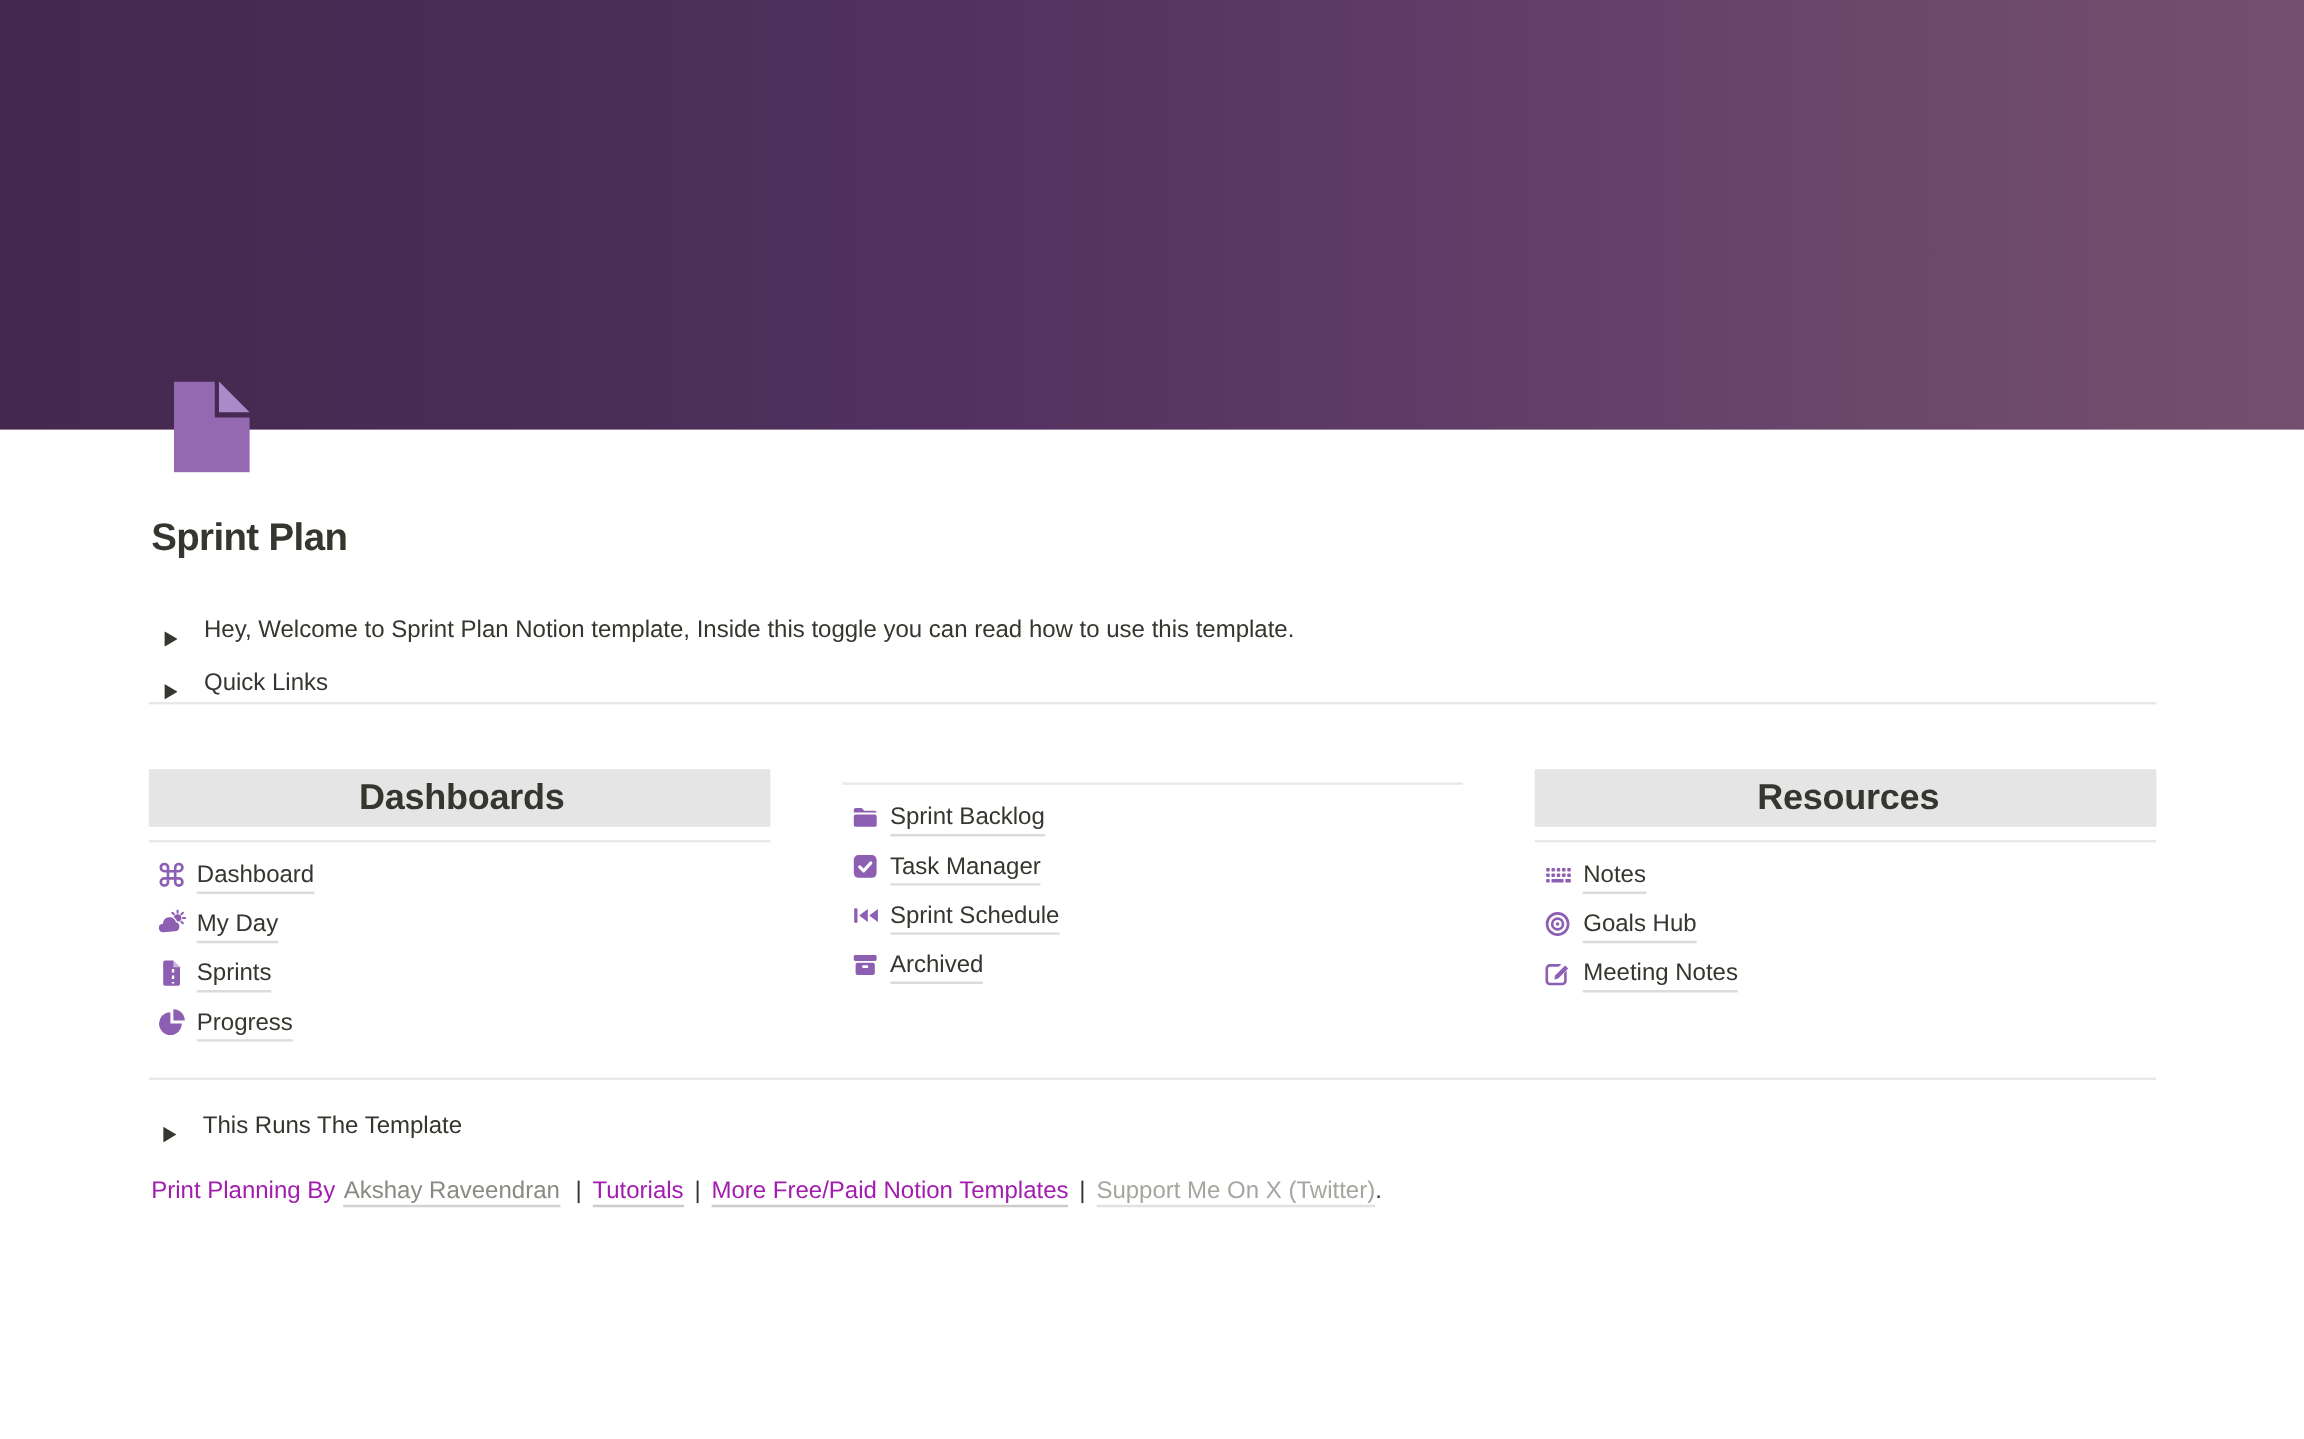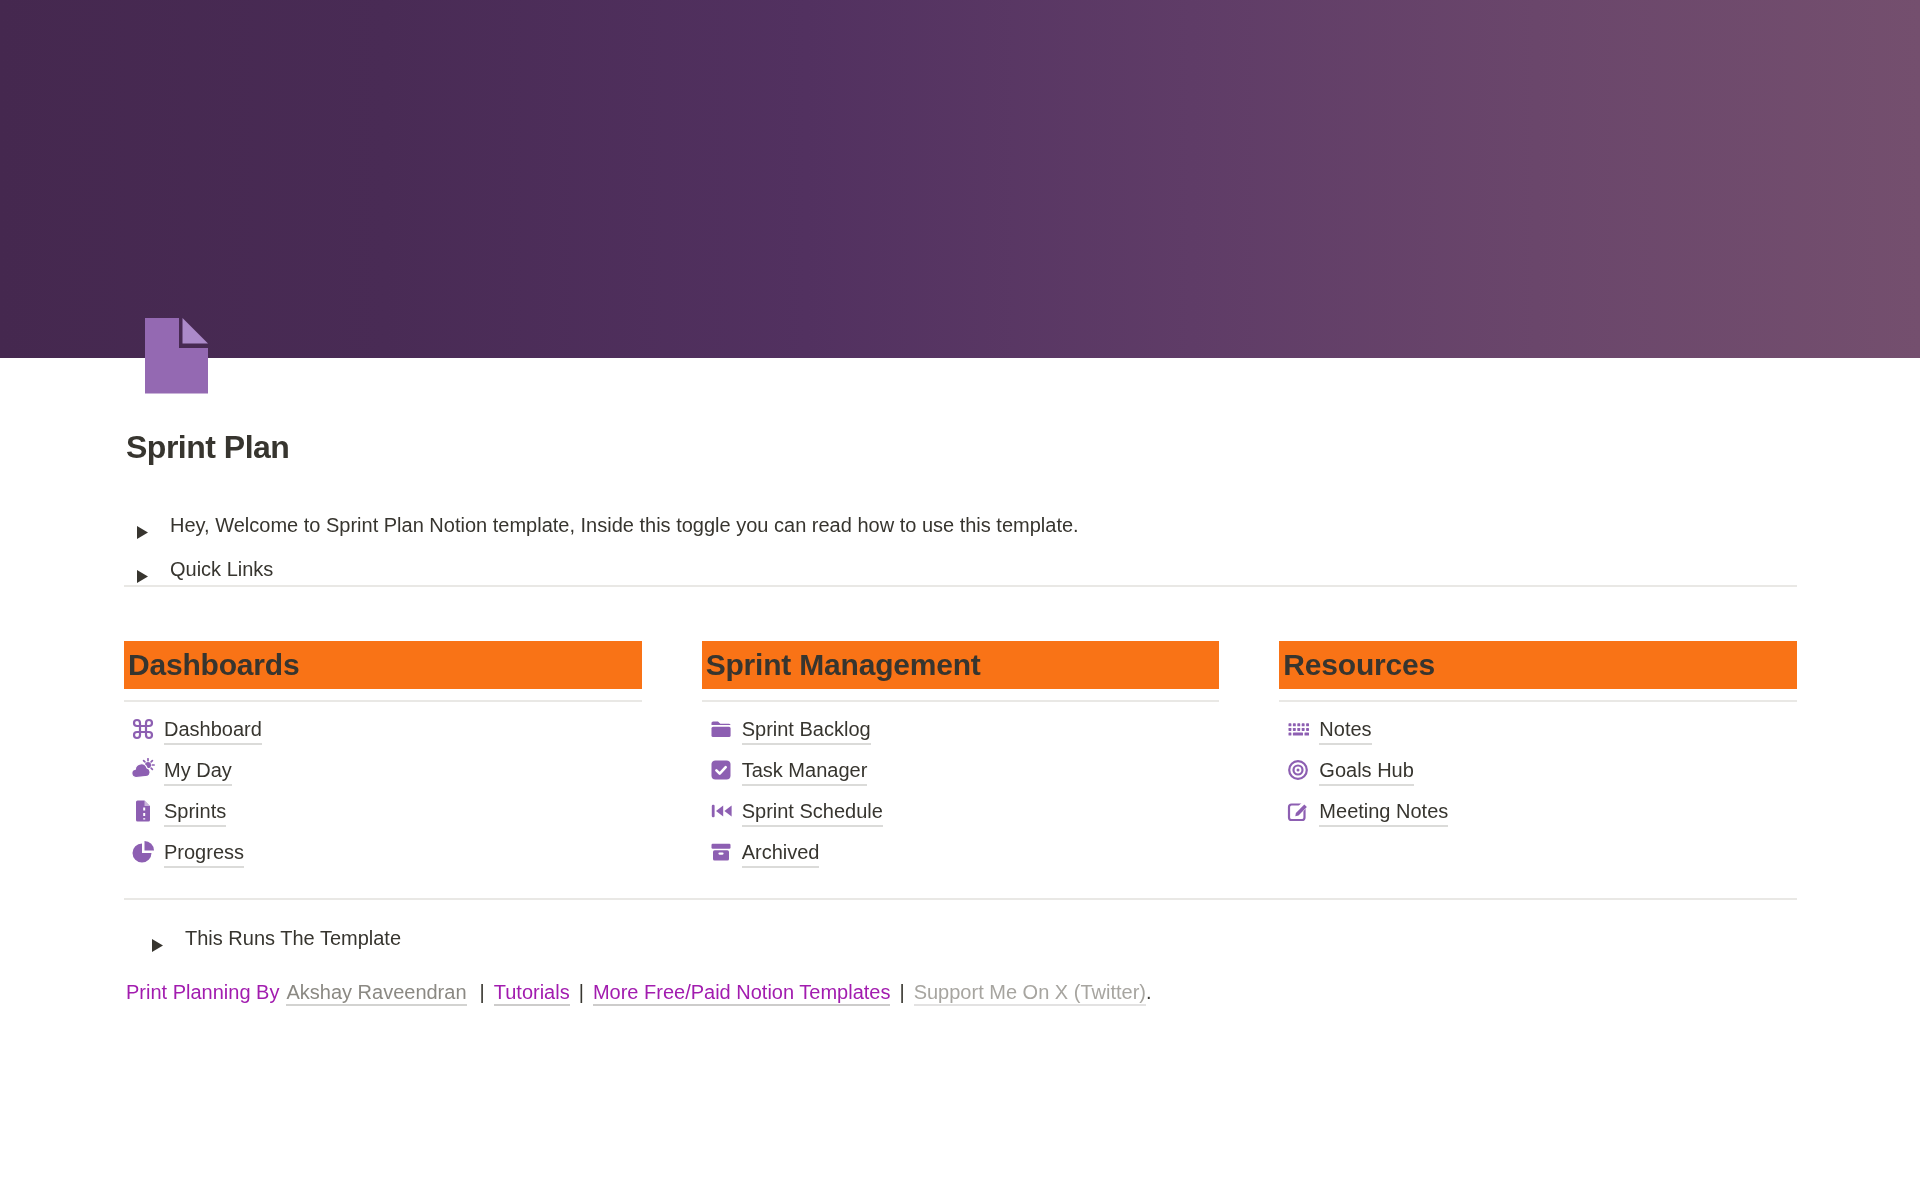--- a/index.html
+++ b/index.html
@@ -18,28 +18,28 @@
     position:absolute; left:2px; top:417px; margin:0;
     font-size:32px; line-height:60px; font-weight:700; letter-spacing:-0.5px; color:#37352f;
   }
   .toggle-row {
     position:absolute; left:13px; display:flex; align-items:flex-end; height:42px; cursor:pointer;
   }
   .toggle-row .tri { width:11px; height:13px; flex:none; margin-right:22px; }
   .toggle-row .toggle-label { font-size:20px; line-height:28px; color:#37352f; }
   .toggle-welcome { top:497px; }
   .toggle-quick   { top:541px; }
-  .toggle-runs    { top:910px; left:28px; }
+  .toggle-runs    { top:910px; left:12px; }
   .divider { position:absolute; left:0; width:1673px; height:2px; background:#e9e8e5; }
   .divider-top    { top:585px; }
   .divider-bottom { top:898px; }
   .columns { position:absolute; left:0; top:641px; width:1673px; display:flex; gap:60px; }
   .column { flex:1 1 0; min-width:0; }
   .col-heading {
-    background:#f97316; height:48px; display:flex; align-items:center; padding-left:4px;
+    background:#e5e5e5; height:48px; display:flex; align-items:center; padding-left:4px;justify-content:center;
   }
   .col-heading h2 { margin:0; font-size:30px; font-weight:700; color:#37352f; letter-spacing:-0.2px; }
   .col-divider { height:2px; background:#e9e8e5; margin-top:11px; }
   .link-list { margin-top:15px; }
   .link-item {
     display:flex; align-items:flex-start; height:41px; padding-left:7px; cursor:pointer;
   }
   .icon { width:24px; height:24px; flex:none; color:#8d5fb2; margin-right:9px; display:block; }
   .link-label {
     font-size:20px; line-height:25px; color:#37352f;
@@ -126,23 +126,20 @@
           <svg class="icon" viewBox="0 0 24 24">
             <path d="M11 3.5 A9.5 9.5 0 1 0 20.5 13 L11 13 Z" fill="currentColor"></path>
             <path d="M13.5 1 A9.5 9.5 0 0 1 23 10.5 L13.5 10.5 Z" fill="currentColor"></path>
           </svg>
           <span class="link-label">Progress</span>
         </div>
       </div>
     </div>
 
     <div class="column">
-      <div class="col-heading">
-        <h2>Sprint Management</h2>
-      </div>
       <div class="col-divider"></div>
       <div class="link-list">
         <div class="link-item">
           <svg class="icon" viewBox="0 0 24 24">
             <path d="M2.5 8 V6 a1.6 1.6 0 0 1 1.6-1.6 H9 l2.3 2.3 H20 a1.6 1.6 0 0 1 1.6 1.6 V8 Z" fill="currentColor"></path>
             <rect x="2.5" y="9.8" width="19.1" height="10.2" rx="1.6" fill="currentColor"></rect>
           </svg>
           <span class="link-label">Sprint Backlog</span>
         </div>
         <div class="link-item">

